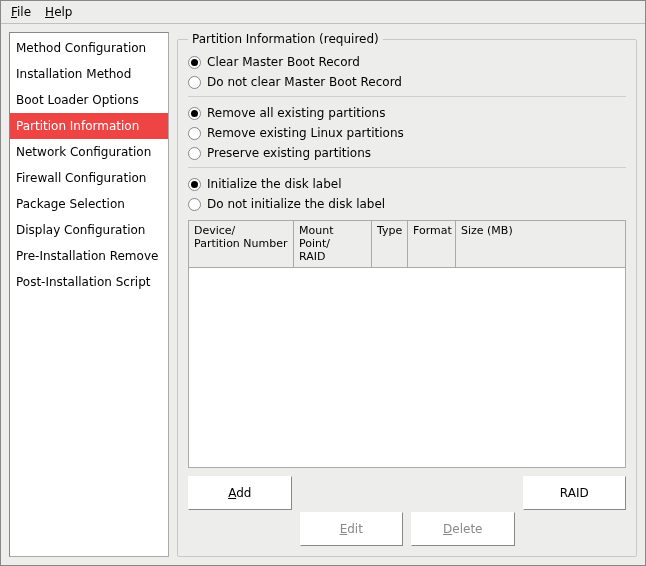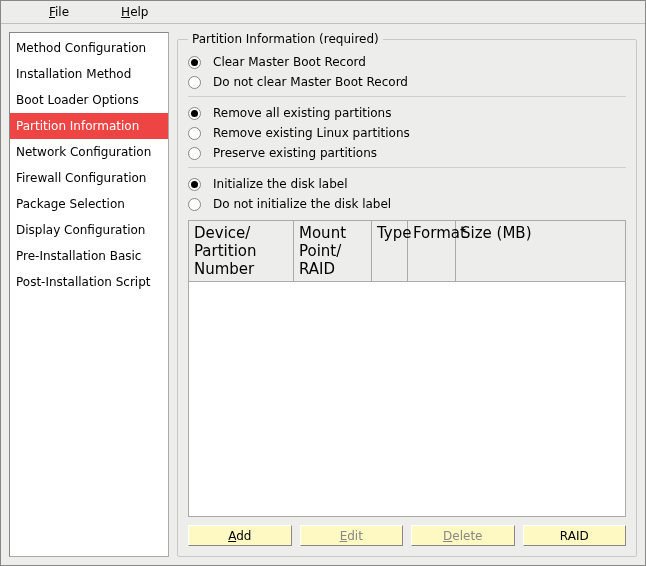--- a/index.html
+++ b/index.html
@@ -14,21 +14,20 @@
   flex-direction: column;
 }
 .menubar {
   display: flex;
   gap: 14px;
   padding: 4px 10px;
   border-bottom: 1px solid #c0c0c0;
 }
 .menubar .menu-item {
   cursor: default;
-  margin-left: 38px;
 }
 .menubar .menu-item .ul {
   text-decoration: underline;
 }
 .content {
   flex: 1;
   display: flex;
   padding: 8px;
   gap: 8px;
 }
@@ -65,21 +64,21 @@
   display: flex;
   flex-direction: column;
 }
 legend {
   padding: 0 4px;
   color: #000;
 }
 .radio-row {
   display: flex;
   align-items: center;
-  gap: 12px;
+  gap: 6px;
   padding: 3px 0;
   cursor: default;
 }
 .radio {
   width: 13px;
   height: 13px;
   border: 1px solid #888;
   border-radius: 50%;
   background: #fff;
   display: flex;
@@ -108,64 +107,64 @@
 }
 .table-head {
   display: flex;
   background: #ededeb;
   border-bottom: 1px solid #aaa;
 }
 .th {
   border-right: 1px solid #aaa;
   padding: 3px 5px;
   line-height: 1.2;
-  font-size: 15px;
+  font-size: 11px;
 }
 .th:last-child { border-right: none; flex: 1; }
 .button-row {
   display: flex;
   gap: 8px;
   margin-top: 8px;
 }
 .btn {
   flex: 1;
-  height: 21px;
-  background: #fef9c3;
+  height: 34px;
+  background: #ffffff;
   border: 1px solid #aaa;
   border-top-color: #fff;
   border-left-color: #fff;
   border-right-color: #888;
   border-bottom-color: #888;
   display: flex;
   align-items: center;
   justify-content: center;
   cursor: default;
 }
 .btn .ul { text-decoration: underline; }
-.btn.disabled { color: #888; }
+.btn.disabled { color: #888; margin-top: 36px; }
 </style>
 </head>
 <body>
 
 <div class="menubar">
   <span class="menu-item"><span class="ul">F</span><span>ile</span></span>
   <span class="menu-item"><span class="ul">H</span><span>elp</span></span>
 </div>
 
 <div class="content">
   <div class="sidebar" id="sidebar">
       <div class="sidebar-item">Method Configuration</div>
       <div class="sidebar-item">Installation Method</div>
       <div class="sidebar-item">Boot Loader Options</div>
       <div class="sidebar-item selected">Partition Information</div>
       <div class="sidebar-item">Network Configuration</div>
       <div class="sidebar-item">Firewall Configuration</div>
       <div class="sidebar-item">Package Selection</div>
       <div class="sidebar-item">Display Configuration</div>
-      <div class="sidebar-item">Pre-Installation Basic</div>
+      <div class="sidebar-item">Pre-Installation Remove</div>
       <div class="sidebar-item">Post-Installation Script</div>
     </div>
 
   <div class="main">
     <fieldset>
       <legend>Partition Information (required)</legend>
 
       <div class="radio-row">
         <span class="radio checked"></span>
         <span>Clear Master Boot Record</span>

